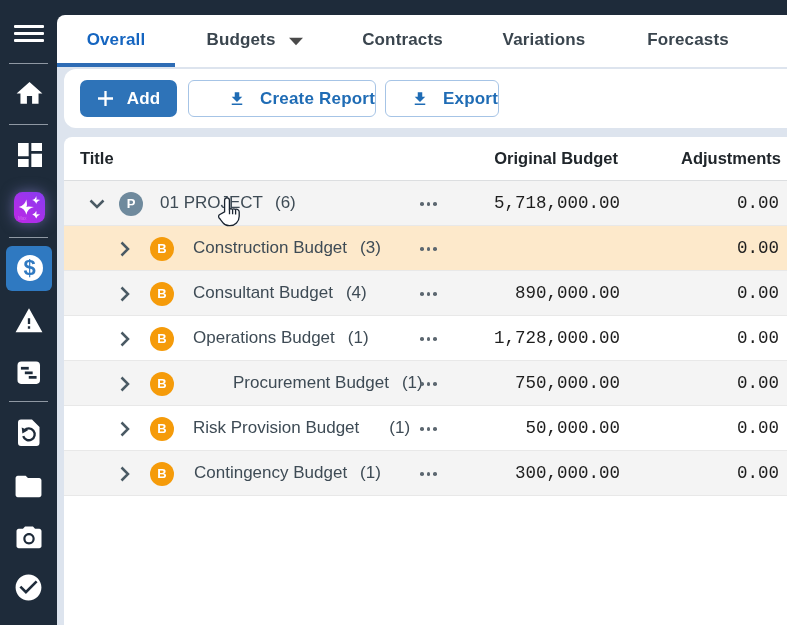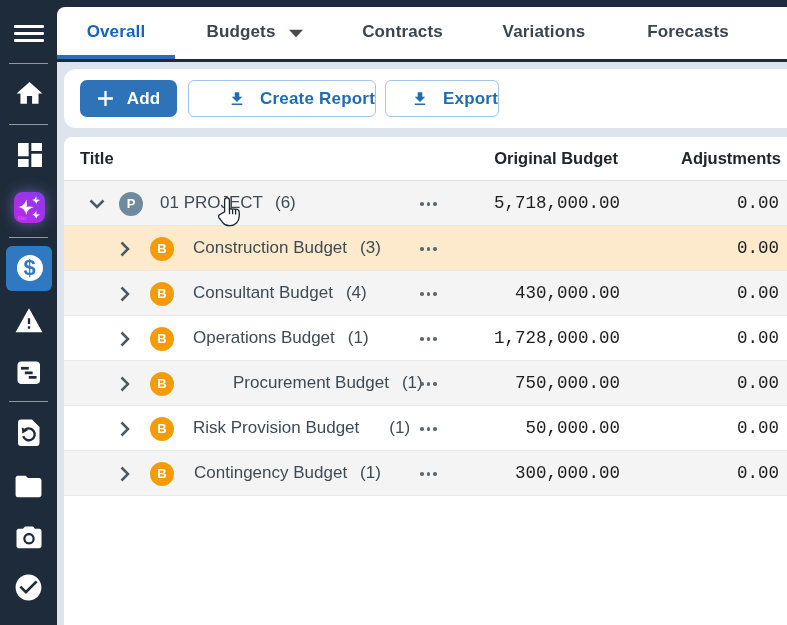--- a/index.html
+++ b/index.html
@@ -6,21 +6,21 @@
   html,body { width:787px; height:625px; overflow:hidden; }
   body { background:#1e2b3a; font-family:"Liberation Sans", sans-serif; position:relative; }
   .abs { position:absolute; }
 
   
   #sidebar { left:0; top:0; width:57px; height:625px; background:#1e2b3a; z-index:5; }
   .sdiv { position:absolute; left:9px; width:39px; height:1px; background:#8f98a3; }
   .icon { position:absolute; }
 
   
-  #tabbar { left:57px; top:7px; width:730px; height:52px; background:#ffffff; border-top-left-radius:8px; z-index:1; }
+  #tabbar { left:57px; top:15px; width:730px; height:52px; background:#ffffff; border-top-left-radius:8px; z-index:1; }
   .tab { position:absolute; top:0; height:52px; line-height:50px; font-size:17px; font-weight:600; color:#3a454e; text-align:center; letter-spacing:0.15px; }
   #tab-overall { color:#1565c0; font-weight:700; }
   #tab-underline { position:absolute; left:0; top:48px; width:118px; height:4px; background:#2e6cb5; }
 
   
   #band { left:57px; top:62px; width:730px; height:563px; background:#dde4ee; }
   #card-btn { left:64px; top:69px; width:723px; height:59px; background:#ffffff; border-radius:12px 0 0 12px; }
   #card-tbl { left:64px; top:137px; width:723px; height:488px; background:#ffffff; border-radius:8px 0 0 0; }
 
   
@@ -114,21 +114,21 @@
     <svg class="chev" style="left:56px; top:14.5px;" width="10" height="16" viewBox="0 0 10 16">
       <path d="M1.5 1.5 L8 8 L1.5 14.5" fill="none" stroke="#4a5a64" stroke-width="2.5"></path>
     </svg>
     <div class="avatar av-b">B</div>
     <div class="label" style="left:129px; ">Consultant Budget<span style="margin-left:13px;">(4)</span></div>
     <div class="dots">
       <span></span>
       <span></span>
       <span></span>
     </div>
-    <div class="money" style="left:400px; width:156px;">430,000.00</div>
+    <div class="money" style="left:400px; width:156px;">890,000.00</div>
     <div class="money" style="left:620px; width:95px;">0.00</div>
   </div>
 <div class="row" style="top:316px; background:#ffffff;">
     <svg class="chev" style="left:56px; top:14.5px;" width="10" height="16" viewBox="0 0 10 16">
       <path d="M1.5 1.5 L8 8 L1.5 14.5" fill="none" stroke="#4a5a64" stroke-width="2.5"></path>
     </svg>
     <div class="avatar av-b">B</div>
     <div class="label" style="left:129px; ">Operations Budget<span style="margin-left:13px;">(1)</span></div>
     <div class="dots">
       <span></span>

